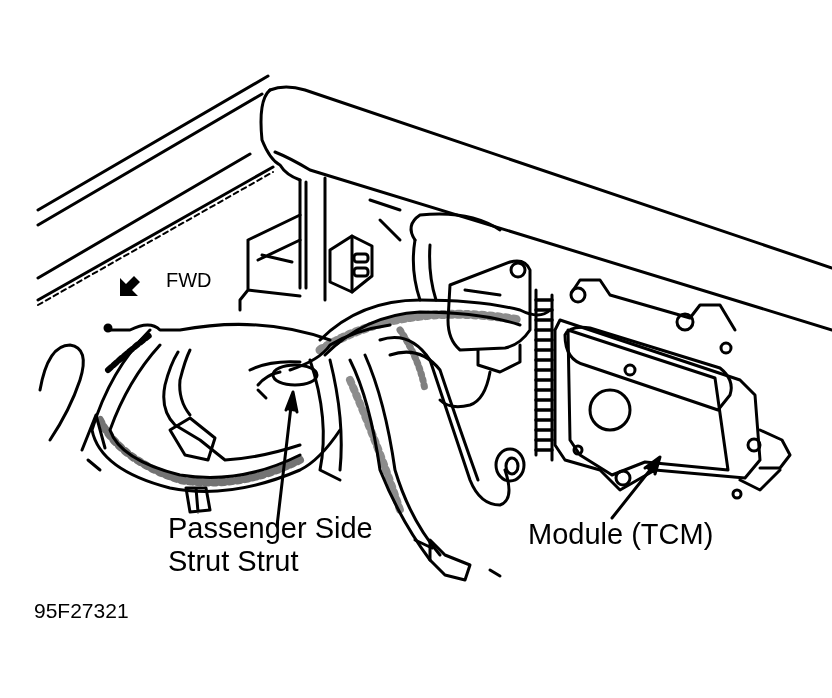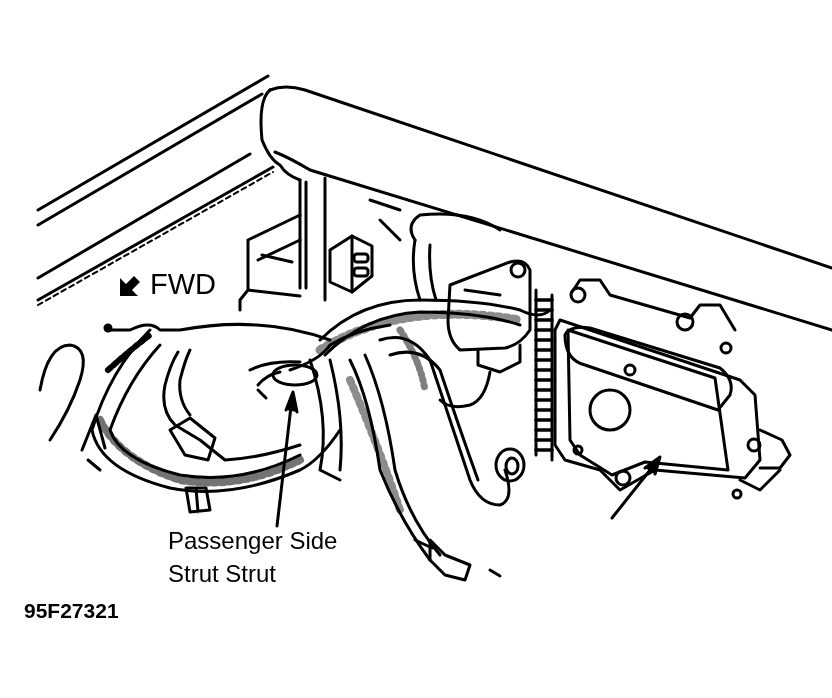--- a/index.html
+++ b/index.html
@@ -1,22 +1,22 @@
 <!DOCTYPE html>
 <html><head>
 <meta charset="utf-8">
 <style>
   html, body { margin: 0; padding: 0; background: #ffffff; }
   body { width: 832px; height: 698px; position: relative; overflow: hidden; font-family: "Liberation Sans", sans-serif; }
   #art { position: absolute; left: 0; top: 0; }
   .label { position: absolute; color: #000; font-family: "Liberation Sans", sans-serif; line-height: 1.0; white-space: nowrap; }
-  .lbl-fwd { left: 150px; top: 270px; font-size: 29px; }
-  .lbl-strut { left: 168px; top: 524px; font-size: 24px; line-height: 33px; }
+  .lbl-fwd { left: 166px; top: 270px; font-size: 20px; }
+  .lbl-strut { left: 168px; top: 512px; font-size: 29px; line-height: 33px; }
   .lbl-tcm { left: 528px; top: 518px; font-size: 29px; line-height: 33px; }
-  .lbl-fig { left: 24px; top: 600px; font-size: 21px; font-weight: bold; }
+  .lbl-fig { left: 34px; top: 600px; font-size: 21px; }
   .fwd-arrow { position: absolute; left: 118px; top: 274px; width: 24px; height: 24px; }
 </style>
 </head>
 <body>
 
 <svg id="art" width="832" height="698" viewBox="0 0 832 698" fill="none" stroke="#000" stroke-linecap="round" stroke-linejoin="round">
 
   <g stroke-width="3">
     <line x1="38" y1="210" x2="268" y2="76"></line>
     <line x1="38" y1="225" x2="262" y2="94"></line>
@@ -137,15 +137,16 @@
 </svg>
 
 <div class="label lbl-fwd">FWD</div>
 
 <div class="label lbl-strut">
   <div>Passenger Side</div>
   <div>Strut Strut</div>
 </div>
 
 <div class="label lbl-tcm">
+  <div>Module (TCM)</div>
 </div>
 
 <div class="label lbl-fig">95F27321</div>
 
 </body></html>

